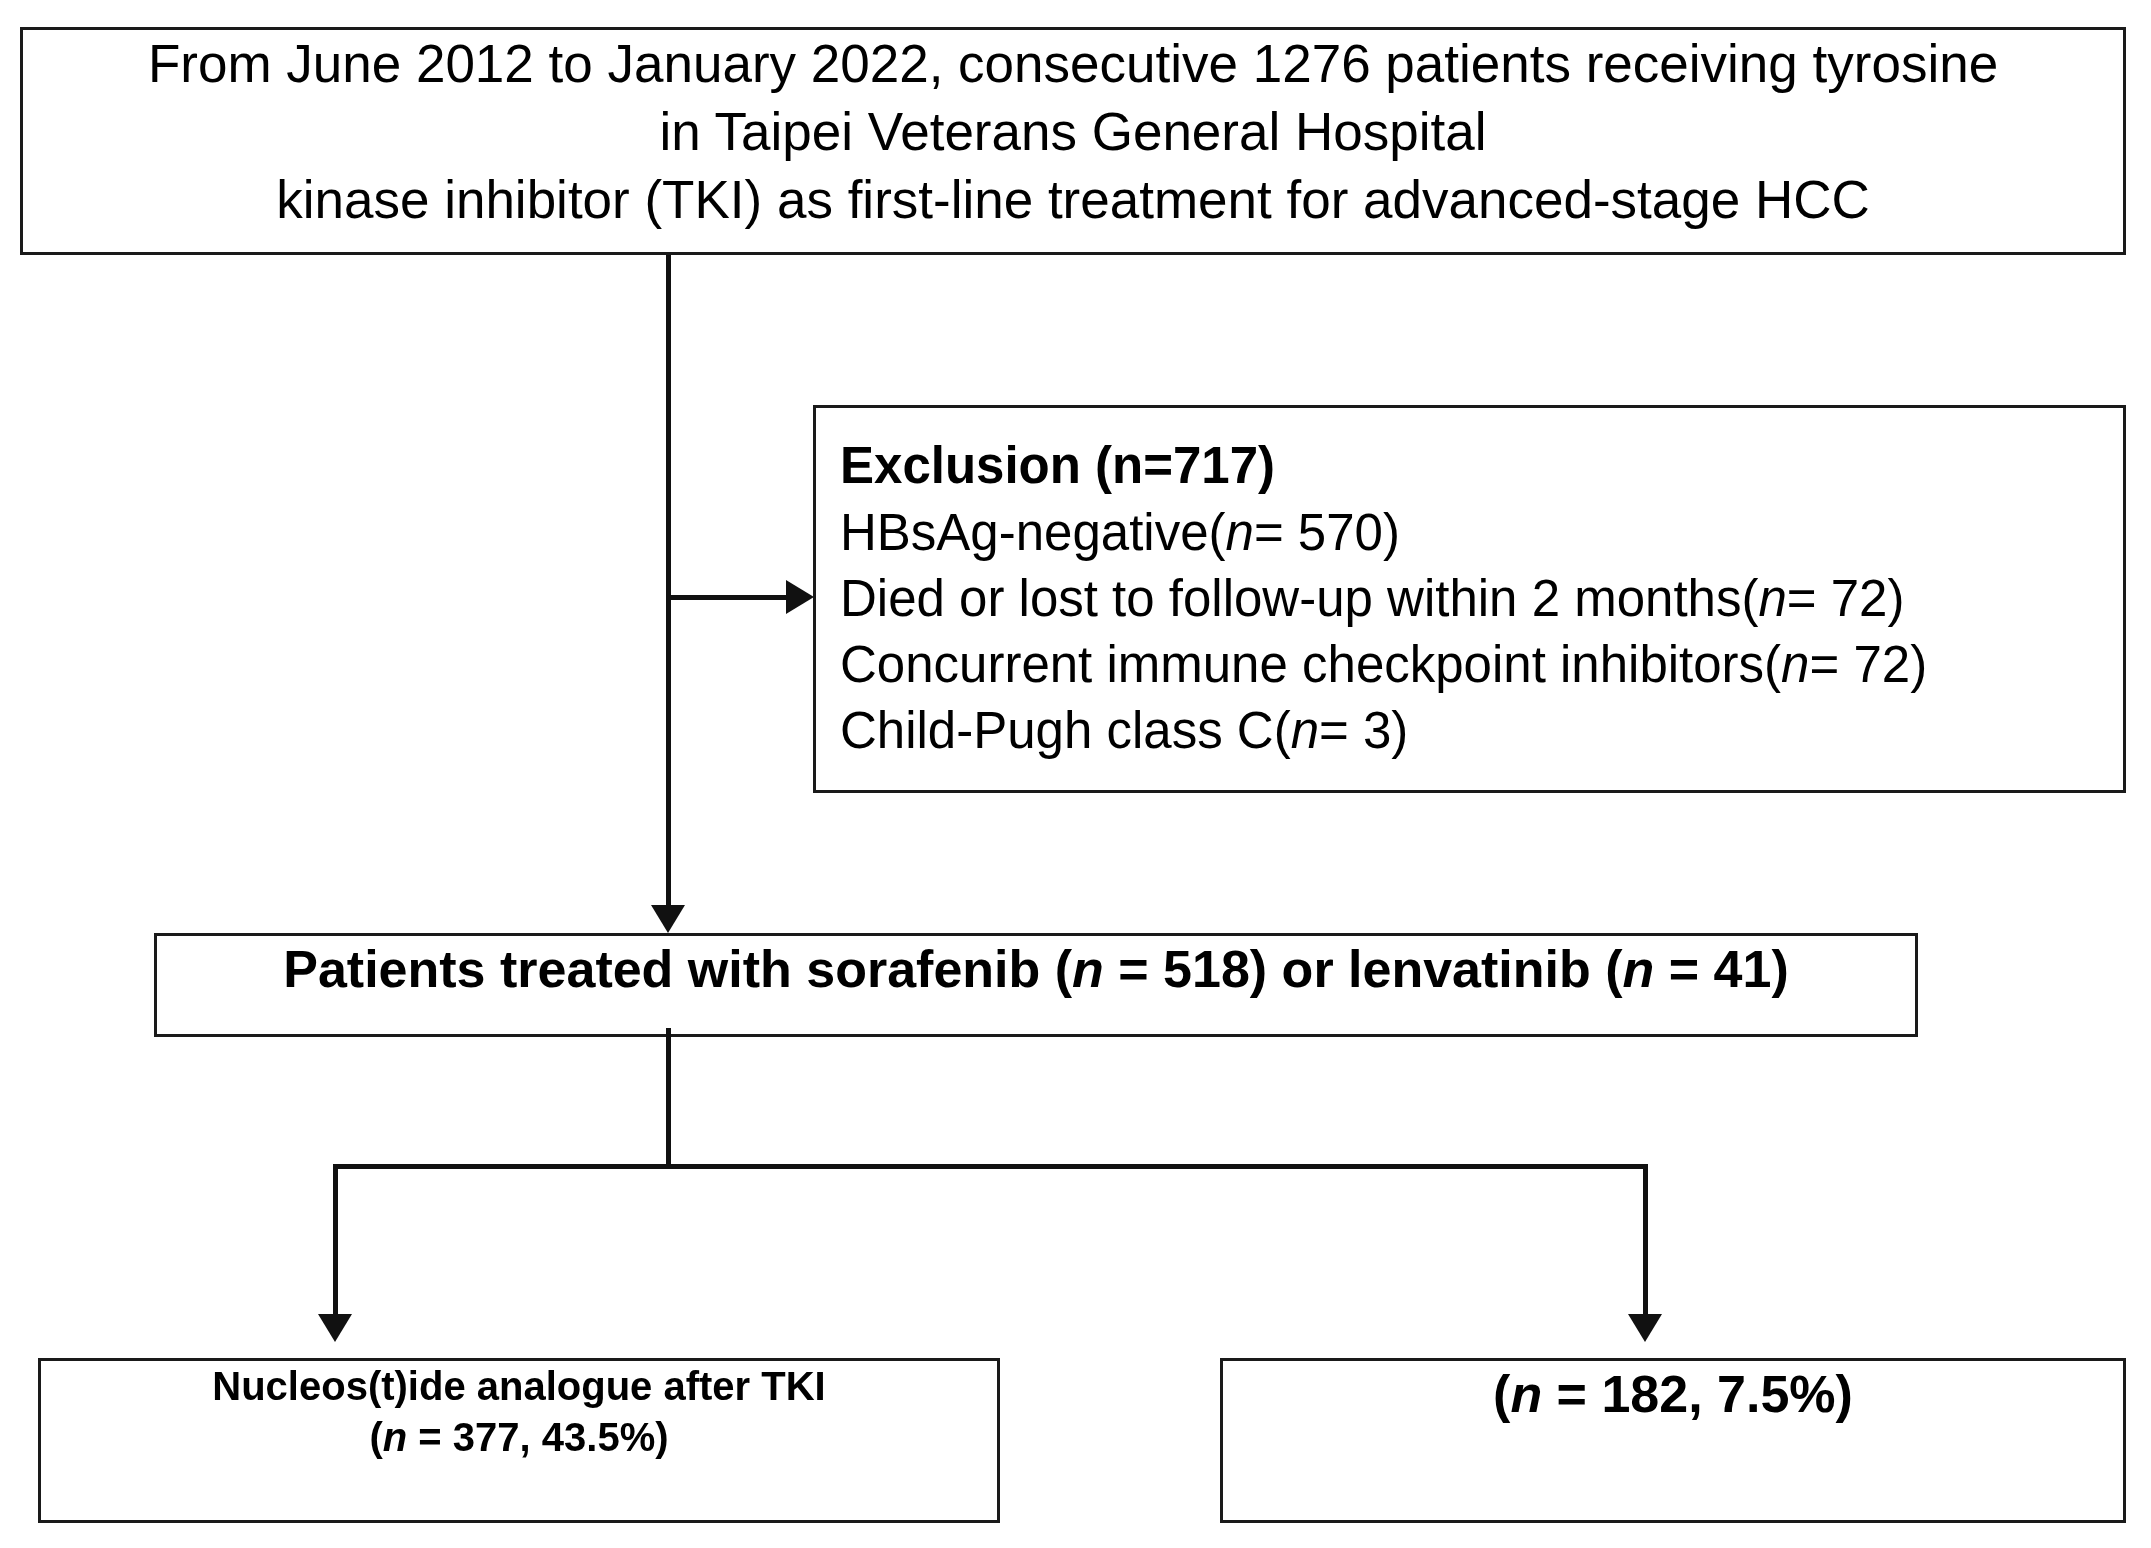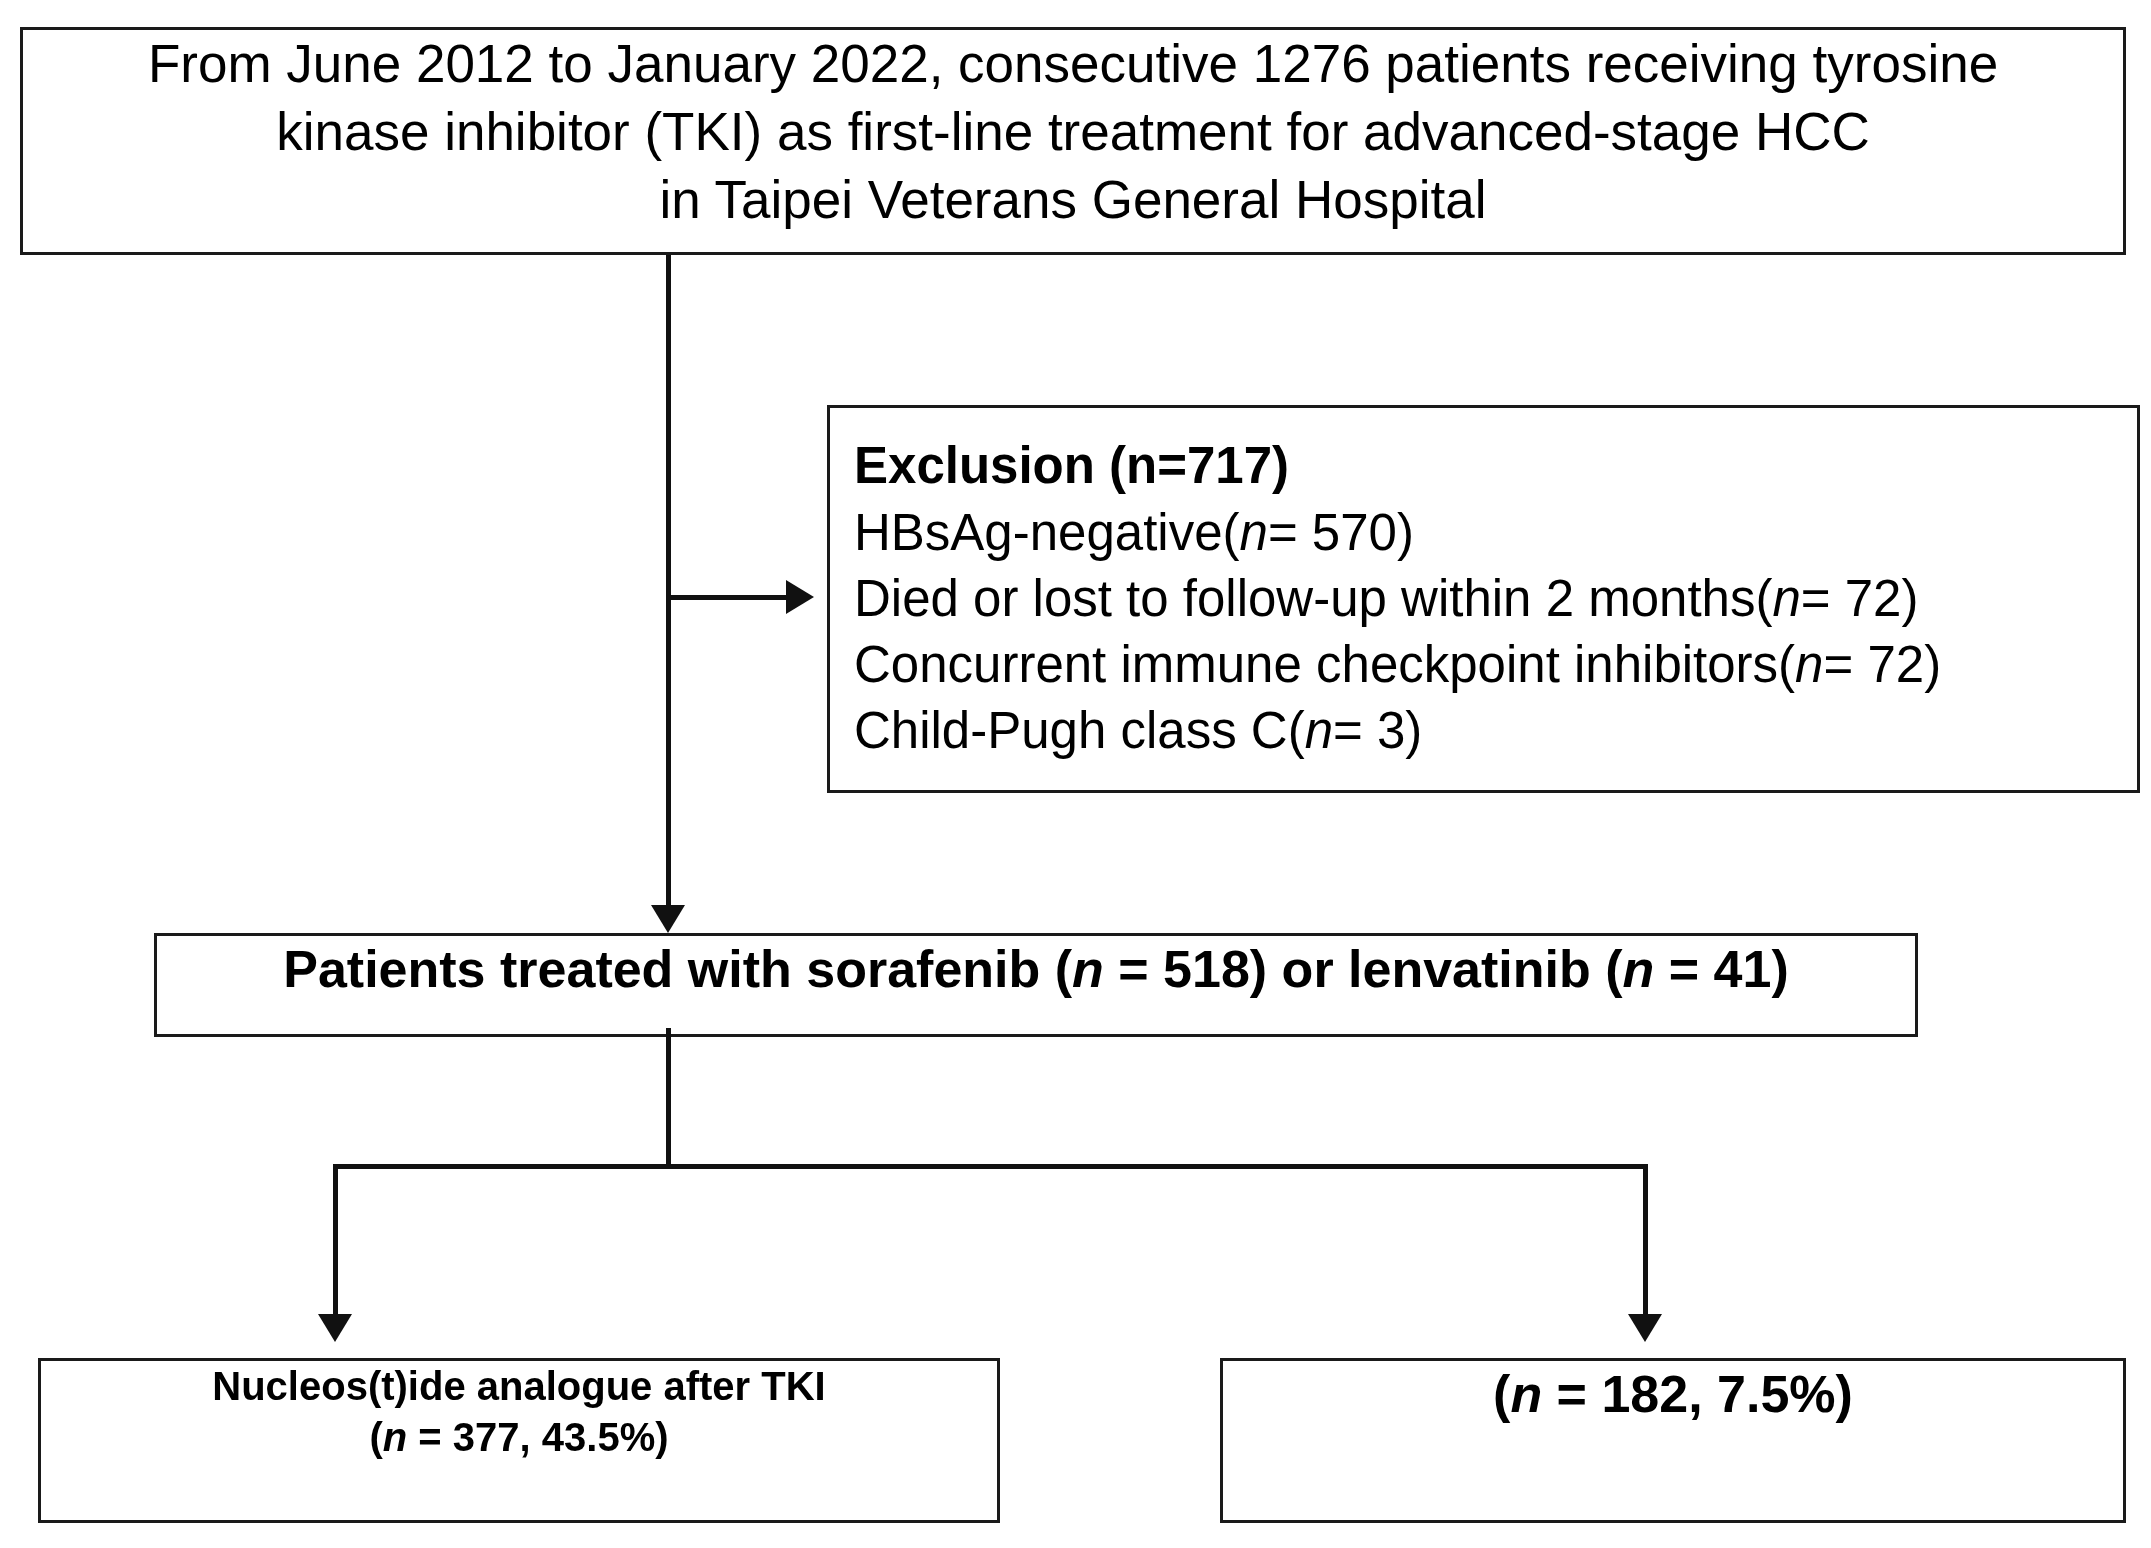--- a/index.html
+++ b/index.html
@@ -44,21 +44,20 @@
   }
   #node-exclusion {
     left: 813px; top: 405px;
     width: 1313px; height: 388px;
     font-size: 51px;
     font-weight: 400;
     align-items: flex-start;
     justify-content: center;
     text-align: left;
     padding: 0 0 0 24px;
-    margin-left: 14px;
   }
   #node-exclusion .line { line-height: 1.30; }
   #node-exclusion .heading { font-weight: 700; }
   #node-treated {
     left: 154px; top: 933px;
     width: 1764px; height: 104px;
     font-size: 52px;
     font-weight: 700;
   }
   #node-na {
@@ -102,22 +101,22 @@
 
   i.nvar { font-style: italic; }
 </style>
 </head>
 <body>
 
 <div id="canvas">
 
   <div class="node" id="node-cohort">
     <span class="line">From June 2012 to January 2022, consecutive 1276 patients receiving tyrosine</span>
+    <span class="line">in Taipei Veterans General Hospital</span>
     <span class="line">kinase inhibitor (TKI) as first-line treatment for advanced-stage HCC</span>
-    <span class="line">in Taipei Veterans General Hospital</span>
   </div>
 
   <div class="vline" style="left:666px; top:255px; height:656px;"></div>
   <div class="arrowhead-down" style="left:651px; top:905px;"></div>
 
   <div class="hline" style="left:668px; top:595px; width:120px;"></div>
   <div class="arrowhead-right" style="left:786px; top:580px;"></div>
 
   <div class="node" id="node-exclusion">
     <span class="line heading">Exclusion (n=717)</span>

